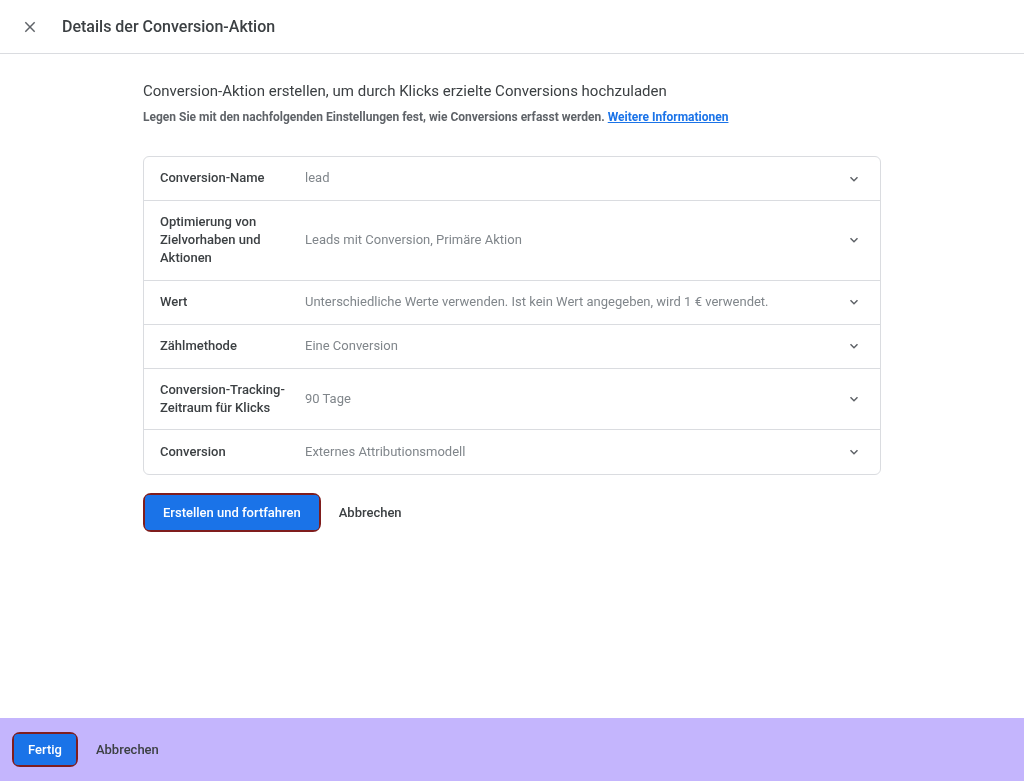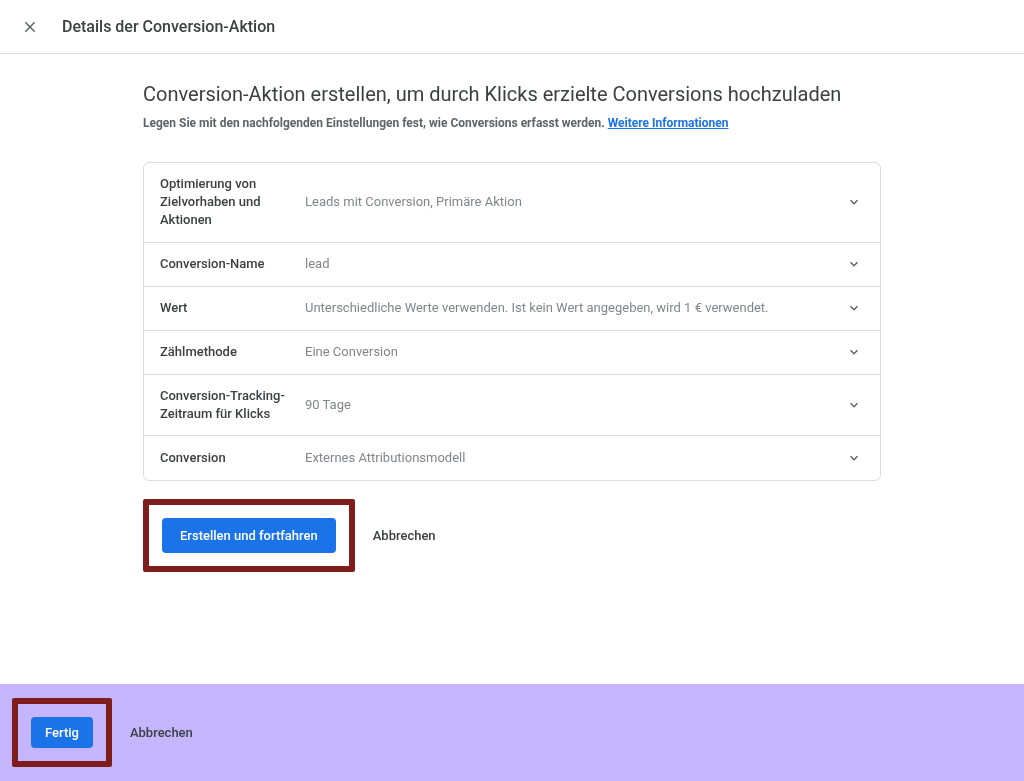--- a/index.html
+++ b/index.html
@@ -42,21 +42,21 @@
       font-size: 16px;
       font-weight: 500;
       color: #3c4043;
     }
     .main-content {
       padding: 28px 16px 16px 16px;
       max-width: 770px;
       margin: 0 auto;
     }
     .page-heading {
-      font-size: 20px;
+      font-size: 15px;
       font-weight: 400;
       color: #3c4043;
       margin-bottom: 10px;
     }
     .page-subheading {
       font-size: 12px;
       color: #5f6368;
       margin-bottom: 32px;
       font-weight: bold;
     }
@@ -117,23 +117,23 @@
       color: #fff;
       border: none;
       padding: 10px 18px;
       font-size: 13px;
       font-weight: 500;
       border-radius: 4px;
       cursor: pointer;
       font-family: inherit;
     }
     .highlight-box {
-      border: 6px solid #7f1d1d;
-      border-radius: 2px;
-      padding: 13px;
+      border: 2px solid #7f1d1d;
+      border-radius: 8px;
+      padding: 0;
       display: inline-flex;
     }
     .secondary-button {
       background: transparent;
       border: none;
       color: #3c4043;
       font-size: 13px;
       font-weight: 500;
       cursor: pointer;
       font-family: inherit;
@@ -170,32 +170,32 @@
 
 <div class="main-content">
   <h2 class="page-heading">Conversion-Aktion erstellen, um durch Klicks erzielte Conversions hochzuladen</h2>
   <p class="page-subheading">
     <span>Legen Sie mit den nachfolgenden Einstellungen fest, wie Conversions erfasst werden. </span><a class="link">Weitere Informationen</a>
   </p>
 
   <div class="settings-card">
 
     <div class="settings-row">
+      <div class="settings-label">Conversion-Name</div>
+      <div class="settings-value">lead</div>
+      <div class="chevron-icon">
+        <svg viewBox="0 0 24 24" fill="none" stroke="currentColor" stroke-width="2.5">
+            <polyline points="6 9 12 15 18 9"></polyline>
+          </svg>
+      </div>
+    </div>
+
+    <div class="settings-row">
       <div class="settings-label">Optimierung von Zielvorhaben und Aktionen</div>
       <div class="settings-value">Leads mit Conversion, Primäre Aktion</div>
-      <div class="chevron-icon">
-        <svg viewBox="0 0 24 24" fill="none" stroke="currentColor" stroke-width="2.5">
-            <polyline points="6 9 12 15 18 9"></polyline>
-          </svg>
-      </div>
-    </div>
-
-    <div class="settings-row">
-      <div class="settings-label">Conversion-Name</div>
-      <div class="settings-value">lead</div>
       <div class="chevron-icon">
         <svg viewBox="0 0 24 24" fill="none" stroke="currentColor" stroke-width="2.5">
             <polyline points="6 9 12 15 18 9"></polyline>
           </svg>
       </div>
     </div>
 
     <div class="settings-row">
       <div class="settings-label">Wert</div>
       <div class="settings-value">Unterschiedliche Werte verwenden. Ist kein Wert angegeben, wird 1 € verwendet.</div>

